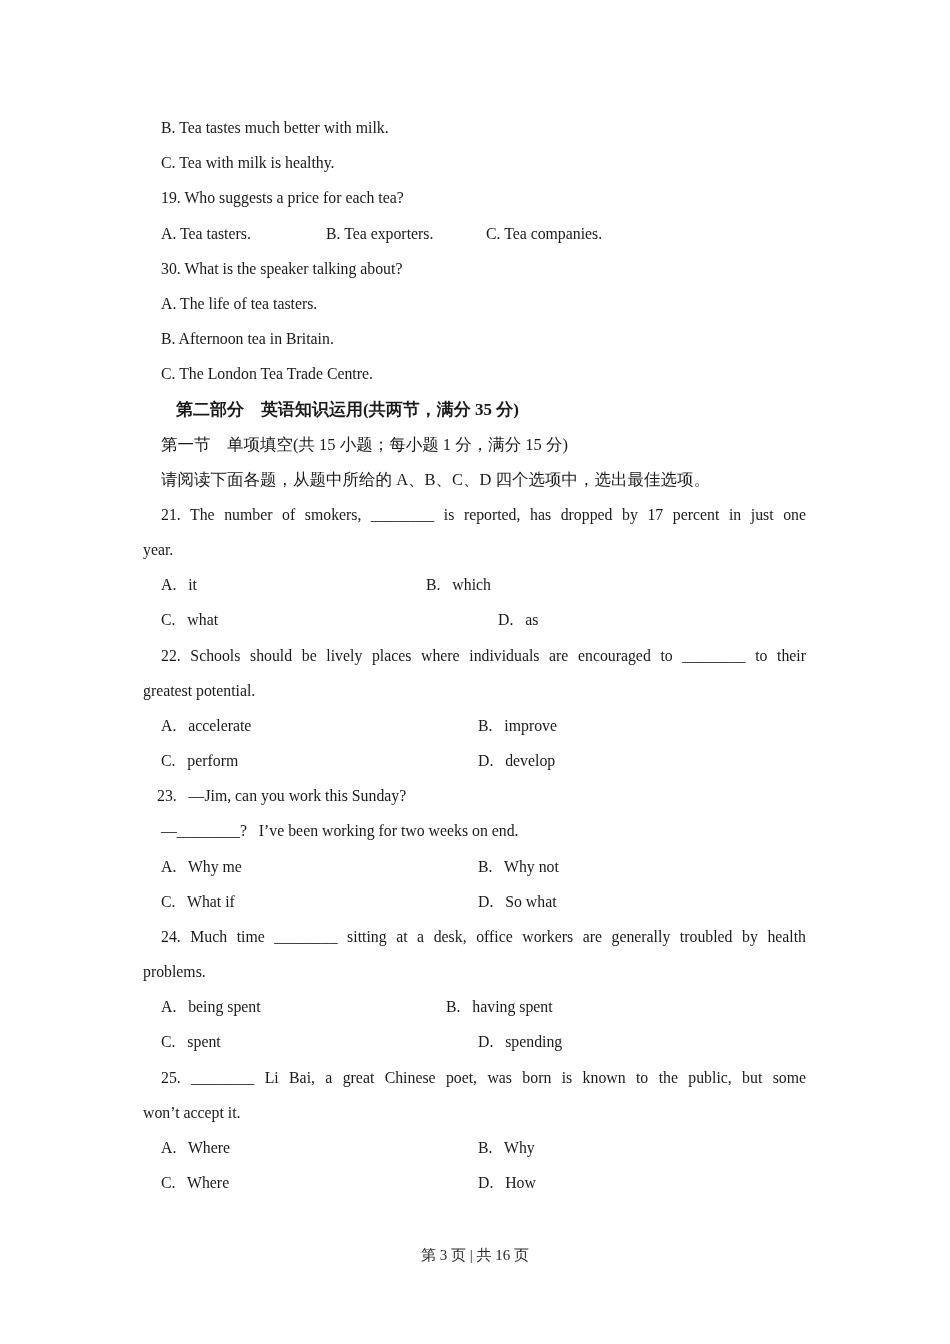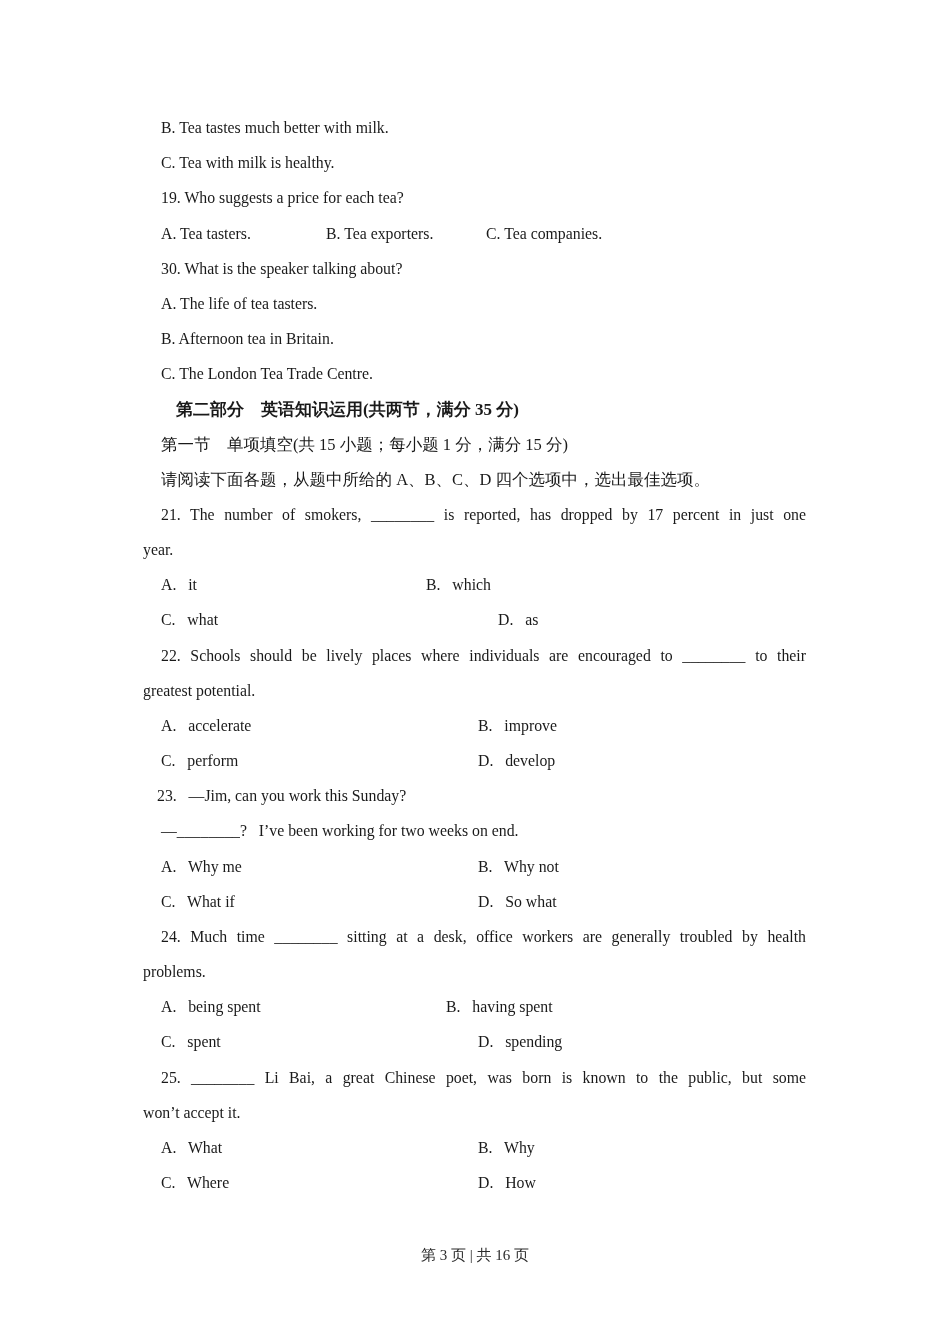--- a/index.html
+++ b/index.html
@@ -79,17 +79,17 @@
       <div class="line" style="top: 786px;"><span class="seg" style="left: 157px;">23.   —Jim, can you work this Sunday?</span></div>
       <div class="line" style="top: 821px;"><span class="seg" style="left: 161px;">—________?   I’ve been working for two weeks on end.</span></div>
       <div class="line" style="top: 857px;"><span class="seg" style="left: 161px;">A.   Why me</span><span class="seg" style="left: 478px;">B.   Why not</span></div>
       <div class="line" style="top: 892px;"><span class="seg" style="left: 161px;">C.   What if</span><span class="seg" style="left: 478px; text-align: right;">D.   So what</span></div>
       <div class="line just" style="top: 927px; left: 161px; width: 645px;">24. Much time ________ sitting at a desk, office workers are generally troubled by health</div>
       <div class="line" style="top: 962px;"><span class="seg" style="left: 143px;">problems.</span></div>
       <div class="line" style="top: 997px;"><span class="seg" style="left: 161px;">A.   being spent</span><span class="seg" style="left: 446px;">B.   having spent</span></div>
       <div class="line" style="top: 1032px;"><span class="seg" style="left: 161px;">C.   spent</span><span class="seg" style="left: 478px;">D.   spending</span></div>
       <div class="line just" style="top: 1068px; left: 161px; width: 645px;">25. ________ Li Bai, a great Chinese poet, was born is known to the public, but some</div>
       <div class="line" style="top: 1103px;"><span class="seg" style="left: 143px;">won’t accept it.</span></div>
-      <div class="line" style="top: 1138px;"><span class="seg" style="left: 161px;">A.   What</span><span class="seg" style="left: 478px;">B.   Why</span></div>
+      <div class="line" style="top: 1138px;"><span class="seg" style="left: 161px;">A.   Where</span><span class="seg" style="left: 478px;">B.   Why</span></div>
       <div class="line" style="top: 1173px;"><span class="seg" style="left: 161px;">C.   Where</span><span class="seg" style="left: 478px;">D.   How</span></div>
     </div>
   <div class="footer">第 3 页 | 共 16 页</div>
 </main>
 
 </body></html>

